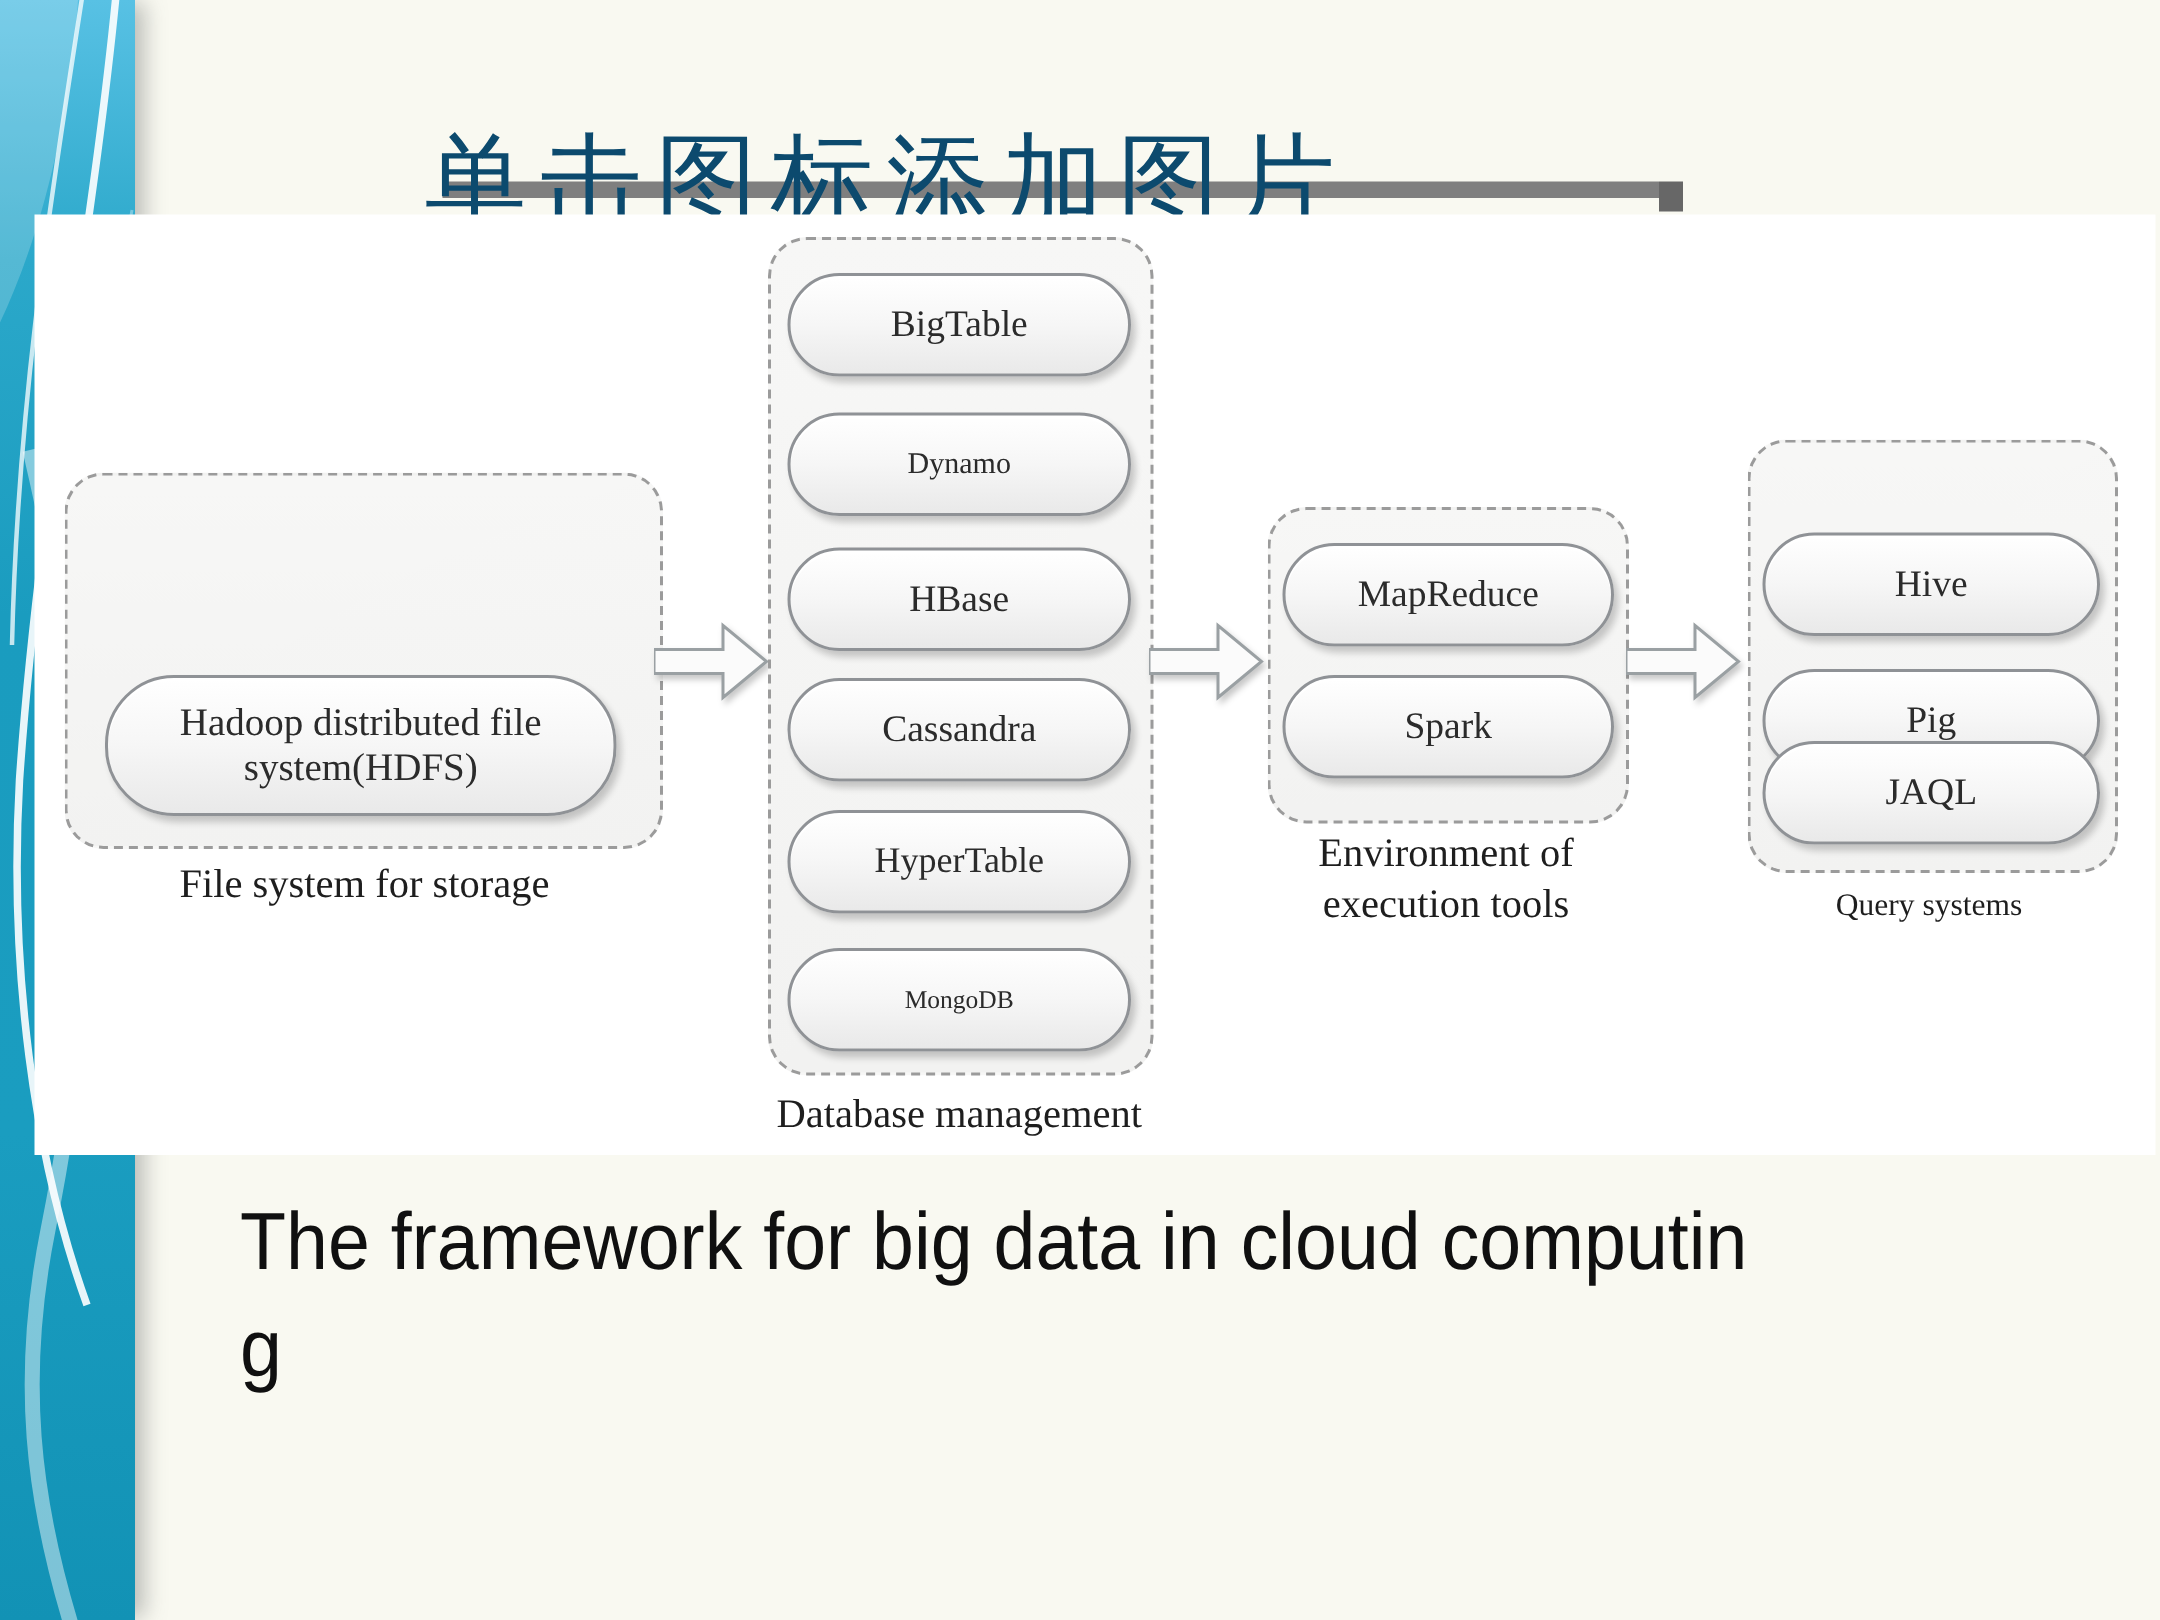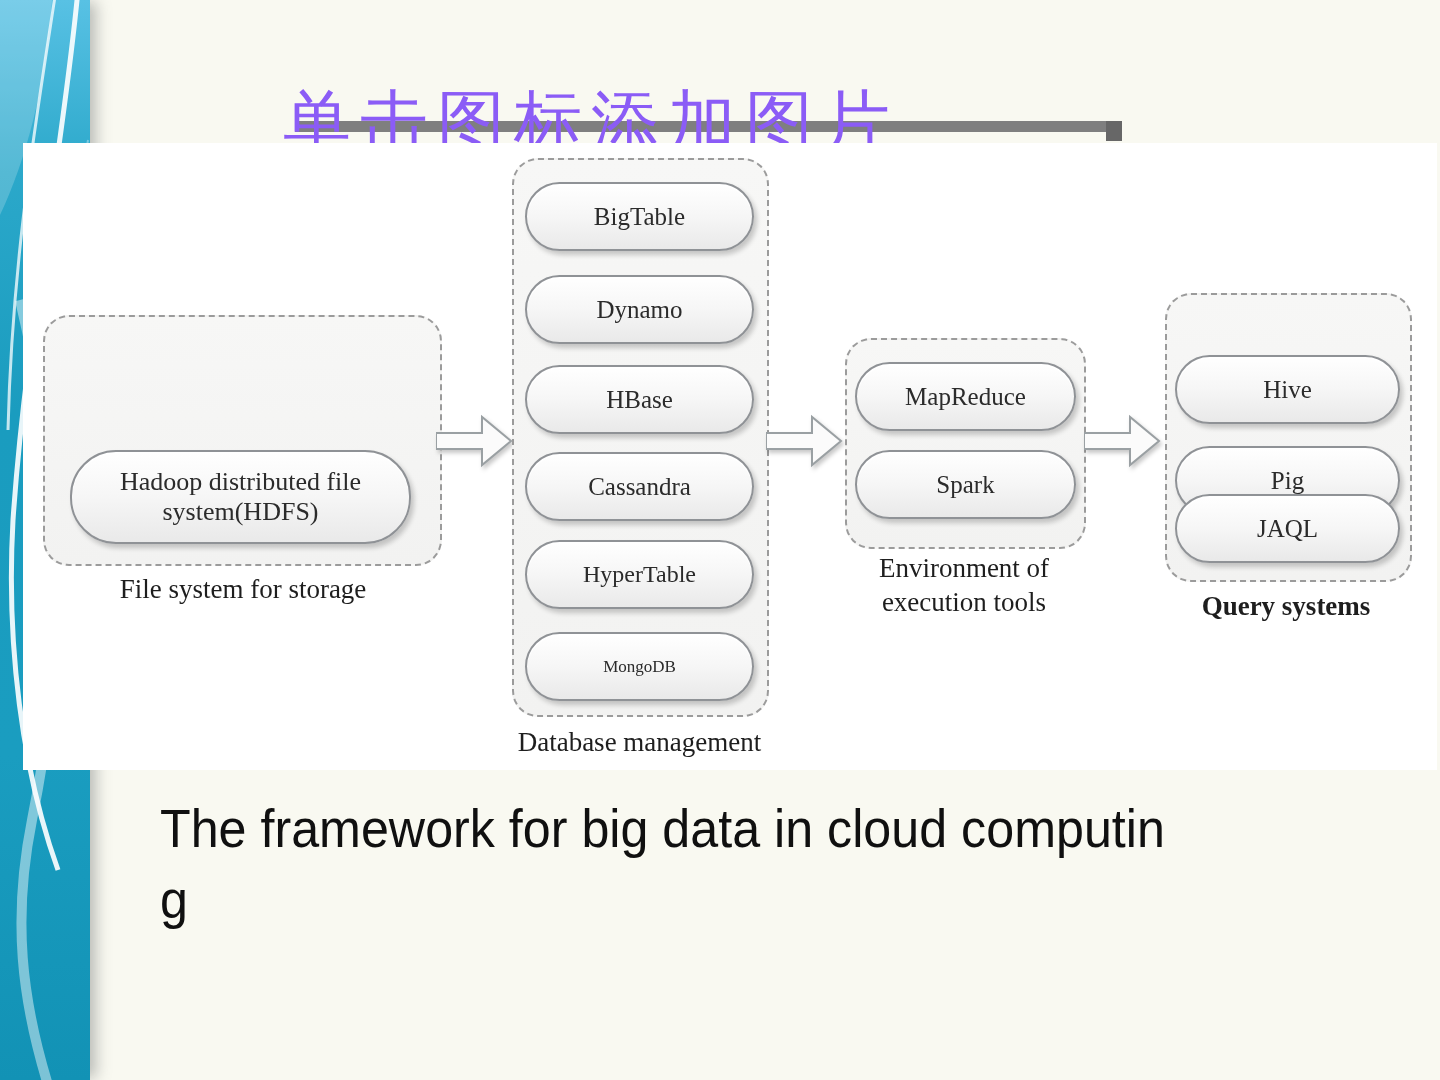--- a/index.html
+++ b/index.html
@@ -21,21 +21,21 @@
     position:absolute;left:0;top:0;width:90px;height:1080px;z-index:1;
     background:linear-gradient(180deg,#58c1e4 0%,#2ba8ca 16%,#1a9cbf 38%,#1a9dc0 70%,#1292b5 100%);
     box-shadow:8px 0 14px -2px rgba(90,95,95,.4);
   }
   .band svg{position:absolute;left:0;top:0;}
   
   .title-bar{position:absolute;left:295px;top:121px;width:811px;height:11px;background:#7f7f7f;z-index:2;}
   .title-bar-cap{position:absolute;left:1106px;top:121px;width:16px;height:20px;background:#676767;z-index:2;}
   .slide-title{
     position:absolute;left:283px;top:86px;z-index:3;
-    font-size:68px;line-height:1.05;letter-spacing:9px;color:#8b5cf6;
+    font-size:68px;line-height:1.05;letter-spacing:9px;color:#0c4a6e;
     font-family:"Liberation Sans", sans-serif;white-space:nowrap;
   }
   
   .image{
     position:absolute;left:23px;top:143px;width:1414px;height:627px;background:#ffffff;z-index:4;
   }
   .group{
     position:absolute;border:2px dashed #9b9b9b;border-radius:26px;
     background:linear-gradient(180deg,#f7f7f6 0%,#f2f2f1 100%);
   }
@@ -88,21 +88,21 @@
     <div class="group-label" style="left:65px;top:430px;width:310px;font-size:27px;">File system for storage</div>
 
     <svg class="arrow" style="left:413px;top:271px;" width="78" height="54" viewBox="0 0 78 54">
       <polygon points="0,19 46,19 46,3 75,27 46,51 46,35 0,35" fill="#fbfbfb" stroke="#9aa0a3" stroke-width="2"></polygon>
     </svg>
 
     <div class="group" style="left:489px;top:15px;width:253px;height:555px;"></div>
     <div class="pill" style="left:502px;top:39px;width:225px;height:65px;font-size:25px;">
       <span>BigTable</span>
     </div>
-    <div class="pill" style="left:502px;top:132px;width:225px;height:65px;font-size:25px;">
+    <div class="pill" style="left:502px;top:132px;width:225px;height:65px;font-size:20px;">
       <span>Dynamo</span>
     </div>
     <div class="pill" style="left:502px;top:222px;width:225px;height:65px;font-size:25px;">
       <span>HBase</span>
     </div>
     <div class="pill" style="left:502px;top:309px;width:225px;height:65px;font-size:25px;">
       <span>Cassandra</span>
     </div>
     <div class="pill" style="left:502px;top:397px;width:225px;height:65px;font-size:24px;">
       <span>HyperTable</span>
@@ -132,21 +132,21 @@
     <div class="group" style="left:1142px;top:150px;width:243px;height:285px;"></div>
     <div class="pill" style="left:1152px;top:174px;width:221px;height:65px;font-size:25px;margin-top:38px;">
       <span>Hive</span>
     </div>
     <div class="pill" style="left:1152px;top:263px;width:221px;height:65px;font-size:25px;margin-top:40px;">
       <span>Pig</span>
     </div>
     <div class="pill" style="left:1152px;top:351px;width:221px;height:65px;font-size:25px;">
       <span>JAQL</span>
     </div>
-    <div class="group-label" style="left:1157px;top:447px;width:212px;font-size:27px;font-weight:bold;">Query systems</div>
+    <div class="group-label" style="left:1157px;top:447px;width:212px;font-size:21px;">Query systems</div>
 
   </div>
 
   <div class="caption">
     <div>The framework for big data in cloud computin</div>
     <div>g</div>
   </div>
 
 </div>
 

